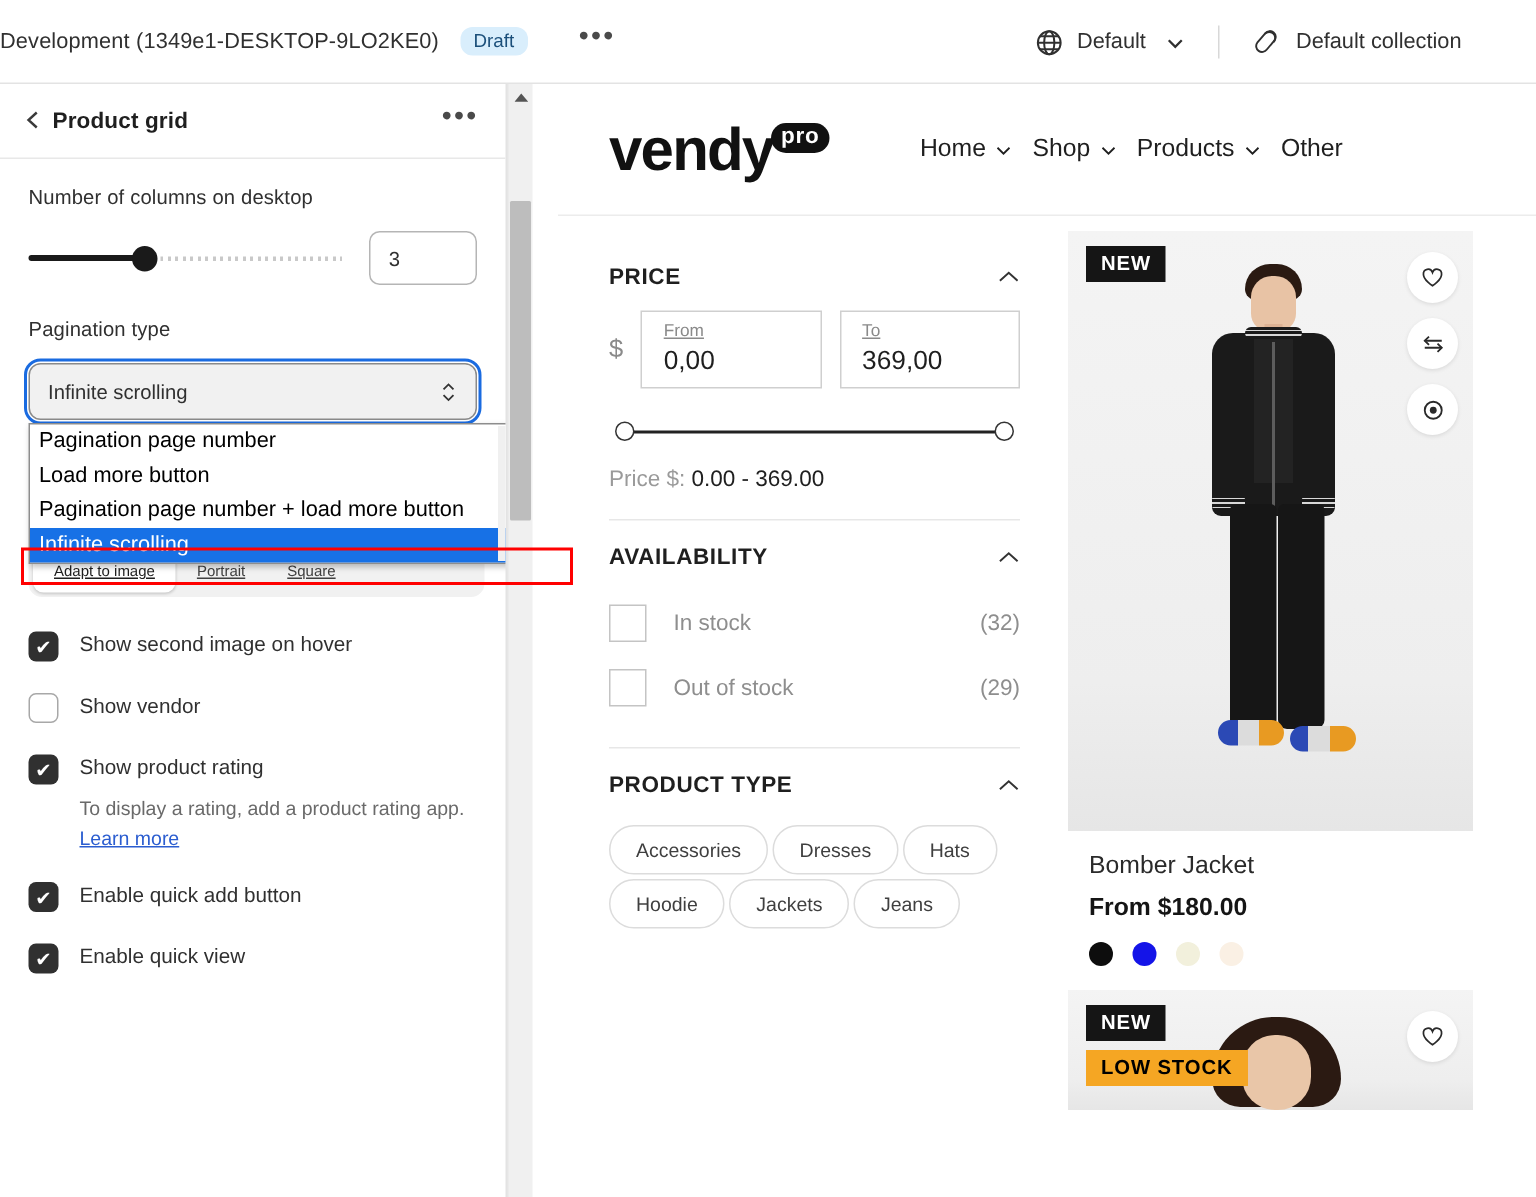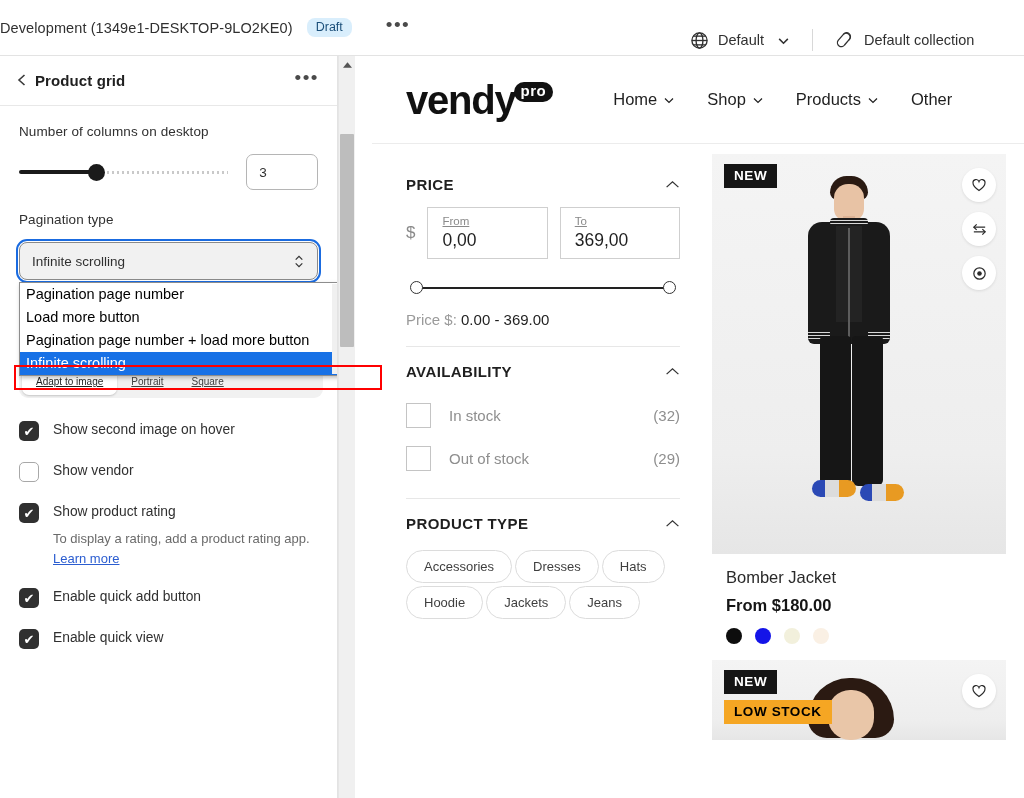--- a/index.html
+++ b/index.html
@@ -33,21 +33,21 @@
     padding: 3px 9px 4px;
     line-height: 1;
   }
   .topbar-dots {
     margin-left: 28px; color: #4a4a4a;
     font-size: 19px; letter-spacing: 1.5px;
     line-height: 10px; cursor: pointer;
     padding: 6px 6px 12px;
   }
   .topbar-center {
-    position: absolute; left: 690px; top: 12px; height: 56px;
+    position: absolute; left: 690px; top: 0; height: 56px;
     display: flex; align-items: center;
   }
   .tb-item { display: flex; align-items: center; gap: 9px; cursor: pointer; }
   .tb-label { font-size: 14.5px; color: #303030; }
   .tb-sep {
     width: 1px; height: 22px; background: #d8d8d8; margin: 0 22px;
   }
   .icon-svg { display: block; }
   .chev-sm { margin-left: 4px; }
 
@@ -209,21 +209,21 @@
     font-size: 40px; font-weight: bold; color: #111;
     letter-spacing: -1.2px; line-height: 40px;
   }
   .logo-pro {
     display: inline-flex; align-items: center; justify-content: center;
     background: #111; color: #fff;
     font-size: 15px; font-weight: bold; letter-spacing: .5px;
     border-radius: 10px; padding: 2px 7px 3px; margin-top: 2px; margin-left: -2px;
     height: 20px;
   }
-  .nav { display: flex; align-items: center; gap: 32px; margin-left: 60px; }
+  .nav { display: flex; align-items: center; gap: 13px; margin-left: 60px; }
   .nav-item {
     display: flex; align-items: center; gap: 6px;
     font-size: 16.5px; color: #1f1f1f; cursor: pointer; white-space: nowrap;
   }
 
   .preview-body { display: flex; }
   .facets { width: 340px; padding: 16px 32px 0 34px; }
   .facet { border-bottom: 1px solid #e7e7e7; padding-bottom: 18px; }
   .facet:last-child { border-bottom: none; }
   .facet-head {
@@ -268,21 +268,21 @@
   .tag {
     border: 1px solid #dcdcdc; border-radius: 20px;
     padding: 8px 17px; font-size: 13px; color: #3f3f3f; cursor: pointer;
     white-space: nowrap;
   }
 
   
   .products { width: 312px; padding-top: 10px; }
   .card { position: relative; }
   .card-media {
-    position: relative; width: 294px; height: 400px;
+    position: relative; width: 270px; height: 400px;
     background: #f3f3f3; overflow: hidden;
   }
   .badges { position: absolute; top: 10px; left: 12px; z-index: 5; }
   .badge-new {
     background: #151515; color: #fff; font-size: 13.5px; font-weight: bold;
     letter-spacing: .6px; padding: 4px 10px 5px; display: inline-block;
   }
   .badge-low {
     background: #f5a623; color: #000000; font-size: 13.5px; font-weight: bold;
     letter-spacing: .6px; padding: 4px 10px 5px; display: block; margin-top: 6px;

